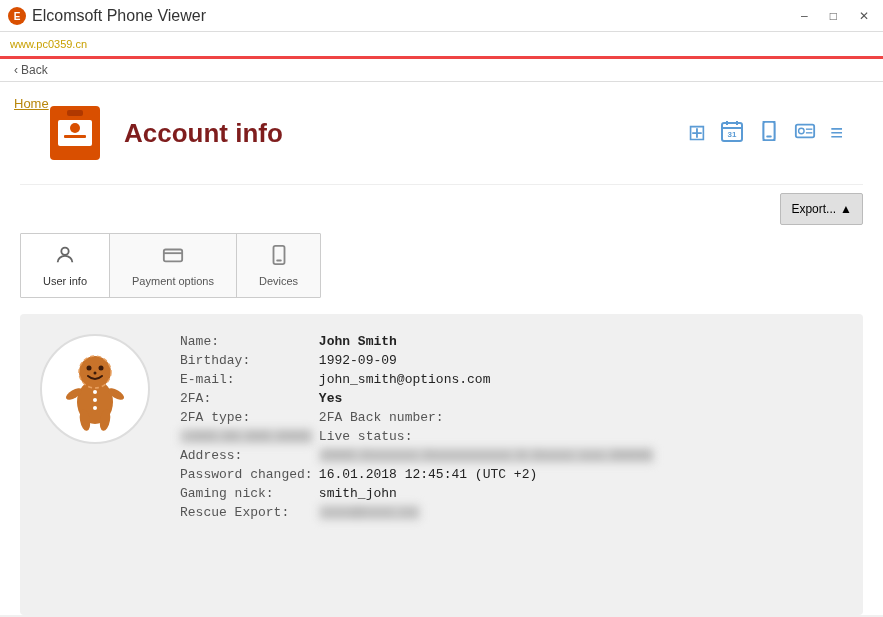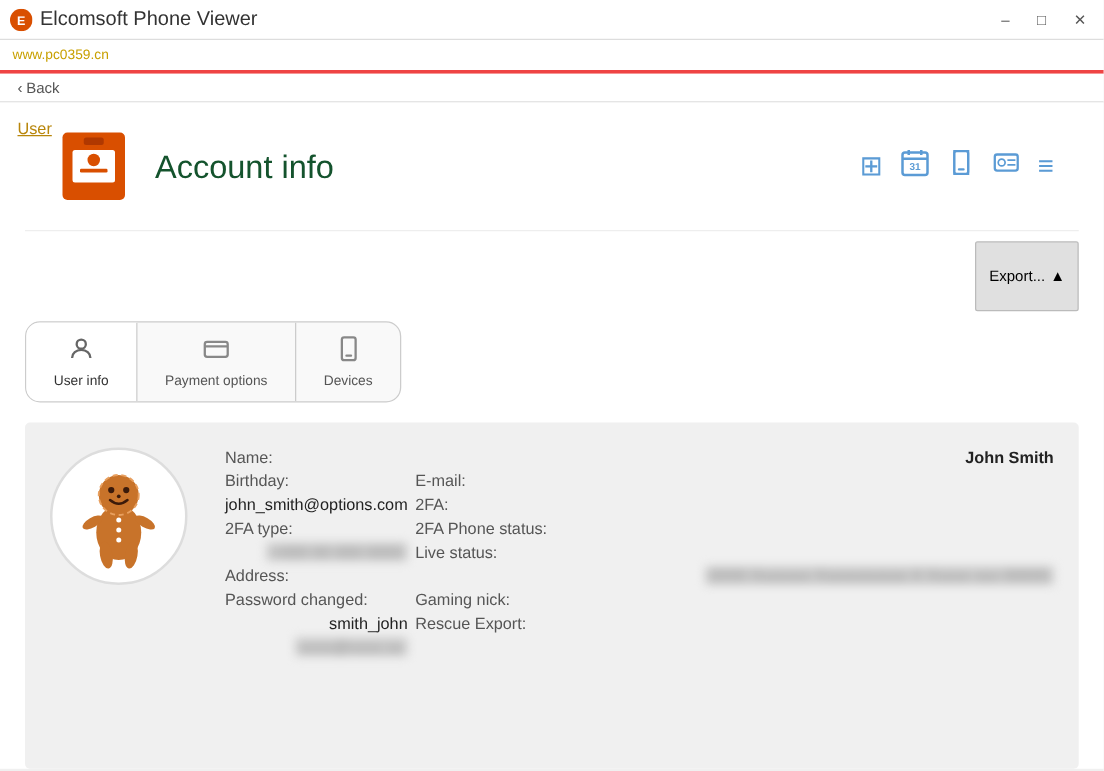--- a/index.html
+++ b/index.html
@@ -88,22 +88,22 @@
       border-bottom: 1px solid #eee;
     }
     .header-left {
       display: flex;
       align-items: center;
       gap: 14px;
       flex: 1;
     }
     .header-title {
       font-size: 26px;
-      font-weight: 400;
-      color: #14532d;
+      font-weight: 700;
+      color: #7f1d1d;
     }
     .header-actions {
       display: flex;
       align-items: center;
       gap: 14px;
     }
     .header-action-icon {
       color: #5b9bd5;
       font-size: 20px;
       cursor: pointer;
@@ -126,34 +126,34 @@
 
     
     .export-row {
       display: flex;
       justify-content: flex-end;
       padding: 8px 0;
     }
     .export-btn {
       background: #e0e0e0;
       border: 1px solid #bbb;
-      padding: 20px 10px;
+      padding: 8px 10px;
       font-size: 12px;
       cursor: pointer;
       display: flex;
       align-items: center;
       gap: 4px;
       border-radius: 2px;
     }
 
     
     .tabs {
       display: flex;
       border: 1px solid #ccc;
-      border-radius: 12px;
+      border-radius: 1px;
       overflow: hidden;
       width: fit-content;
       margin-bottom: 16px;
       background: #f9f9f9;
     }
     .tab {
       display: flex;
       flex-direction: column;
       align-items: center;
       padding: 10px 22px;
@@ -175,20 +175,21 @@
     .tab.active .tab-icon { color: #555; }
 
     
     .info-panel {
       background: #f0f0f0;
       border-radius: 4px;
       padding: 20px 20px 20px 160px;
       position: relative;
       min-height: 230px;
       flex: 1;
+      font-family: Liberation Mono, monospace;
     }
     .avatar-wrap {
       position: absolute;
       left: 20px;
       top: 20px;
       width: 110px;
       height: 110px;
       border-radius: 50%;
       background: #fff;
       display: flex;
@@ -204,21 +205,20 @@
       gap: 4px 6px;
       font-size: 13px;
     }
     .info-label {
       color: #555;
       white-space: nowrap;
     }
     .info-value {
       color: #222;
       font-weight: normal;
-      text-align: right;
     }
     .info-value.bold {
       font-weight: 600;
     }
     .info-value.online {
       color: #00aa00;
     }
 
     
     .blurred-text {
@@ -256,21 +256,21 @@
 <div class="nav-bar">
   <button class="back-btn">
     <span>‹</span>
     <span>Back</span>
   </button>
 </div>
 
 <div style="display: flex; height: calc(617px - 84px); background: #fff;">
 
   <div class="sidebar">
-    <a href="#" class="sidebar-home">User</a>
+    <a href="#" class="sidebar-home">Home</a>
   </div>
 
   <div style="flex: 1; display: flex; flex-direction: column; padding: 0 20px;">
 
     <div class="header-section">
       <div class="header-left">
 
         <svg width="70" height="70" viewBox="0 0 70 70">
           <rect x="10" y="8" width="50" height="54" rx="4" fill="#d94f00"></rect>
           <rect x="18" y="22" width="34" height="26" rx="2" fill="white"></rect>
@@ -376,37 +376,40 @@
 
           <circle cx="45" cy="28" r="16" fill="none" stroke="#e8a060" stroke-width="1.5" stroke-dasharray="4,3"></circle>
         </svg>
       </div>
 
       <div class="info-table">
         <span class="info-label">Name:</span>
         <span class="info-value bold">John Smith</span>
 
         <span class="info-label">Birthday:</span>
+        <span class="info-value">1992-09-09</span>
 
         <span class="info-label">E-mail:</span>
         <span class="info-value">john_smith@options.com</span>
 
         <span class="info-label">2FA:</span>
+        <span class="info-value bold">Yes</span>
 
         <span class="info-label">2FA type:</span>
 
-        <span class="info-label">2FA Phone status:</span>
+        <span class="info-label">2FA Back number:</span>
         <span class="info-value"><span class="blurred-text">+000 00 000 0000</span></span>
 
         <span class="info-label">Live status:</span>
 
         <span class="info-label">Address:</span>
         <span class="info-value"><span class="blurred-text">0000 Xxxxxxx Xxxxxxxxxxx X Xxxxx xxx 00000</span></span>
 
         <span class="info-label">Password changed:</span>
+        <span class="info-value">16.01.2018 12:45:41 (UTC +2)</span>
 
         <span class="info-label">Gaming nick:</span>
         <span class="info-value">smith_john</span>
 
         <span class="info-label">Rescue Export:</span>
         <span class="info-value"><span class="blurred-text">xxxx@xxxx.xx</span></span>
       </div>
     </div>
 
   </div>

